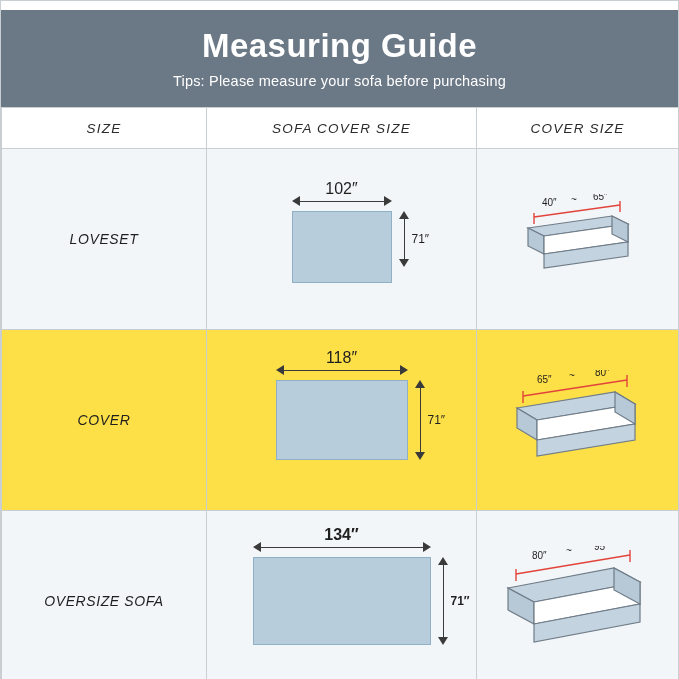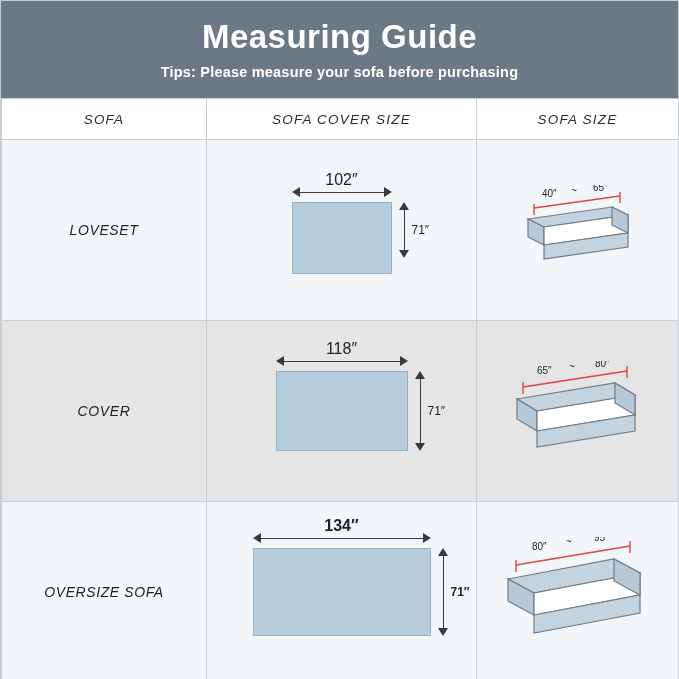--- a/index.html
+++ b/index.html
@@ -26,31 +26,32 @@
   
   .header {
     height: 97px;
     background: #6b7886;
     color: #ffffff;
     display: flex;
     flex-direction: column;
     align-items: center;
     justify-content: center;
     box-sizing: border-box;
+    margin-top: 9px;
   }
   .header-title {
     font-size: 33px;
     font-weight: bold;
     letter-spacing: 0.5px;
     line-height: 1.1;
     margin-bottom: 8px;
   }
   .header-tip {
     font-size: 14.5px;
-    font-weight: bold;
+    font-weight: normal;
     letter-spacing: 0.2px;
   }
 
   
   .table {
     width: 100%;
     border-collapse: collapse;
     table-layout: fixed;
   }
   .table td, .table th {
@@ -66,21 +67,21 @@
     text-align: center;
     vertical-align: middle;
     font-size: 13.5px;
     font-style: italic;
     letter-spacing: 1.2px;
     color: #2b2b2b;
     background: #ffffff;
   }
 
   .band-light td { background: #f3f6f8; }
-  .band-white td { background: #e5e5e5; }
+  .band-white td { background: #fde047; }
 
   .row-cell {
     height: 180px;
     vertical-align: middle;
   }
   .size-label {
     text-align: center;
     font-size: 14px;
     font-style: italic;
     letter-spacing: 0.6px;
@@ -198,23 +199,23 @@
   </div>
 
   <table class="table">
     <colgroup>
       <col class="col-size">
       <col class="col-cover">
       <col class="col-sofa">
     </colgroup>
     <tbody>
       <tr class="head-row">
-        <td>SOFA</td>
+        <td>SIZE</td>
         <td>SOFA COVER SIZE</td>
-        <td>SOFA SIZE</td>
+        <td>COVER SIZE</td>
       </tr>
 
       <tr class="band-light">
         <td class="row-cell size-label">LOVESET</td>
         <td class="row-cell">
           <div class="cell-inner">
             <div class="cover-wrap" style="width:100px;height:56px;">
               <div class="cover-rect" style="width:100px;height:72px;"></div>
               <div class="dim-top">
                 <div class="arrow-l"></div>

